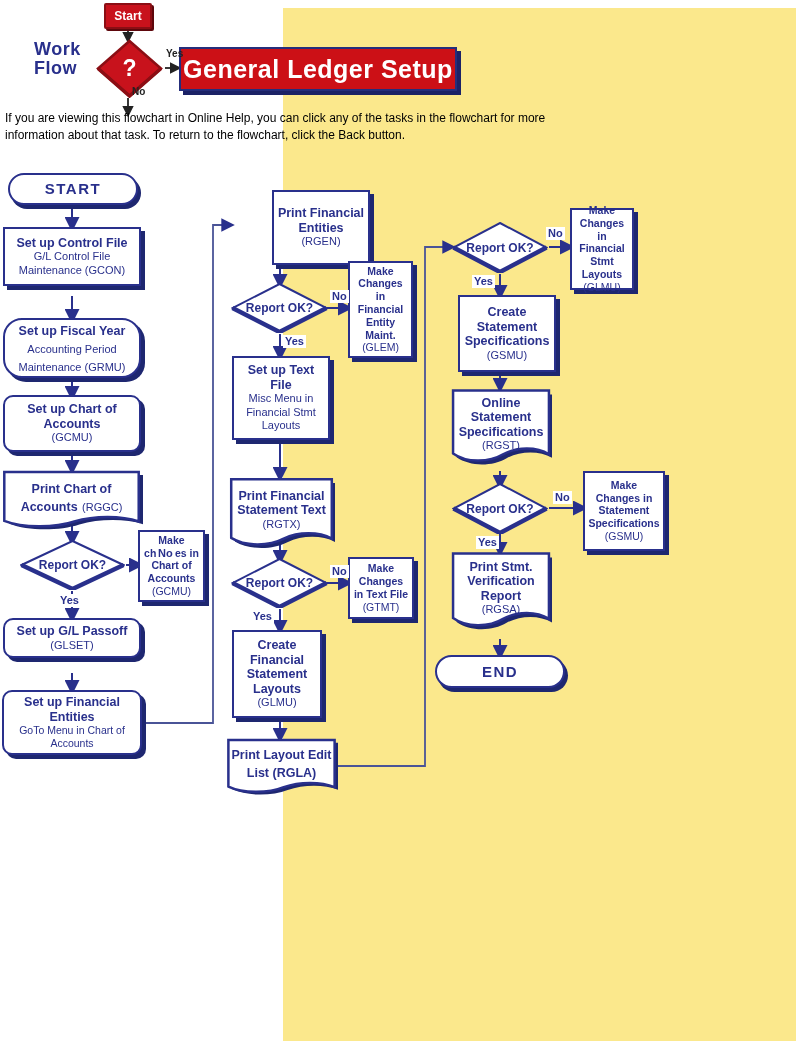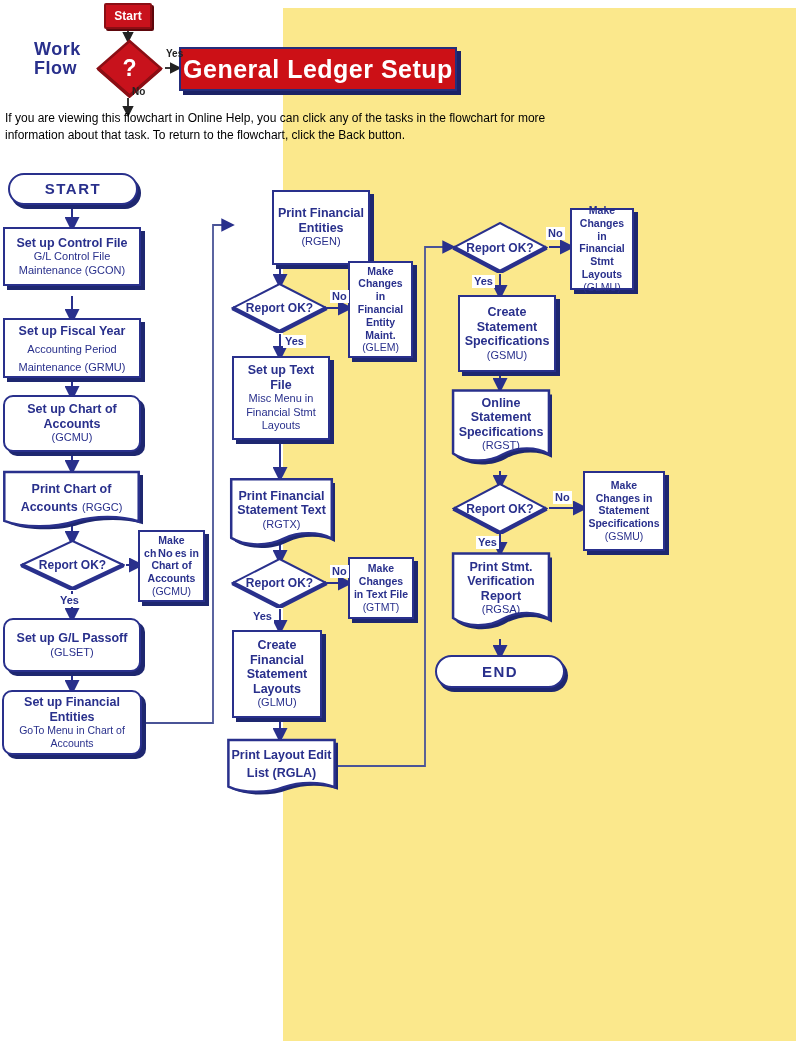--- a/index.html
+++ b/index.html
@@ -136,21 +136,21 @@
     <span class="t">START</span>
   </div>
 
   <div class="node rect stack" style="left:3px;top:227px;width:138px;height:59px;">
     <div class="txt">
         <span class="t">Set up Control File</span>
         <span class="s">G/L Control File Maintenance (GCON)</span>
       </div>
   </div>
 
-  <div class="node rect" style="left:3px;top:318px;width:138px;height:60px;">
+  <div class="node rect" style="left:3px;top:318px;width:138px;height:60px;border-radius:19px;">
     <div class="txt"><span class="t">Set up Fiscal Year</span> <span class="s">Accounting Period Maintenance (GRMU)</span></div>
   </div>
 
   <div class="node round stack" style="left:3px;top:395px;width:138px;height:57px;">
     <div class="txt">
         <span class="t">Set up Chart of Accounts</span>
         <span class="s">(GCMU)</span>
       </div>
   </div>
 
@@ -170,21 +170,21 @@
     <span class="dt">Report OK?</span>
   </div>
 
   <div class="node side stack" style="left:138px;top:530px;width:67px;height:72px;">
     <div class="txt">
         <span class="t">Make changes in Chart of Accounts</span>
         <span class="s">(GCMU)</span>
       </div>
   </div>
 
-  <div class="node round stack" style="left:3px;top:618px;width:138px;height:54px;">
+  <div class="node round stack" style="left:3px;top:618px;width:138px;height:40px;">
     <div class="txt">
         <span class="t">Set up G/L Passoff</span>
         <span class="s">(GLSET)</span>
       </div>
   </div>
 
   <div class="node round stack" style="left:2px;top:690px;width:140px;height:65px;">
     <div class="txt">
         <span class="t">Set up Financial Entities</span>
         <span class="s" style="font-size:10.5px;">GoTo Menu in Chart of Accounts</span>

